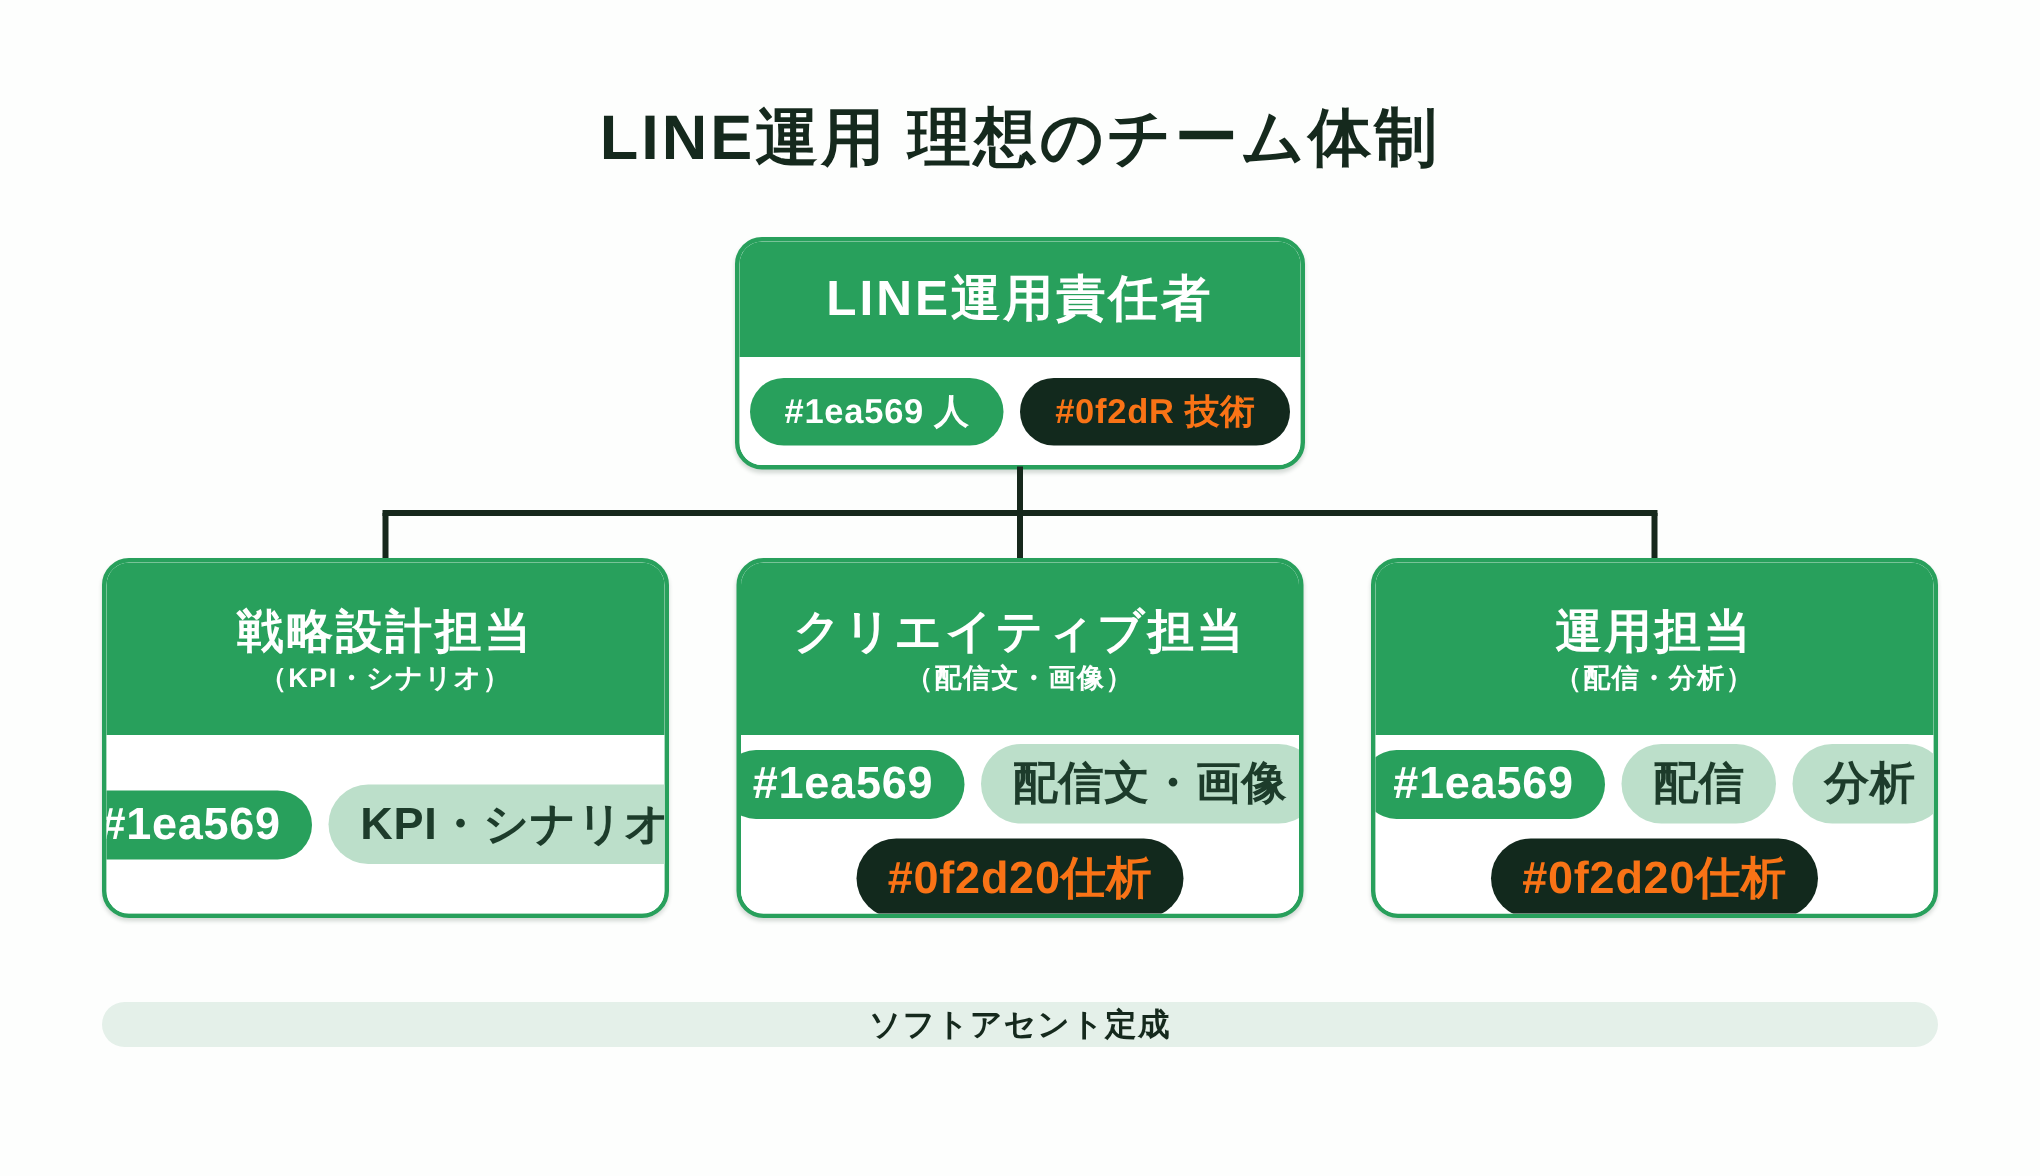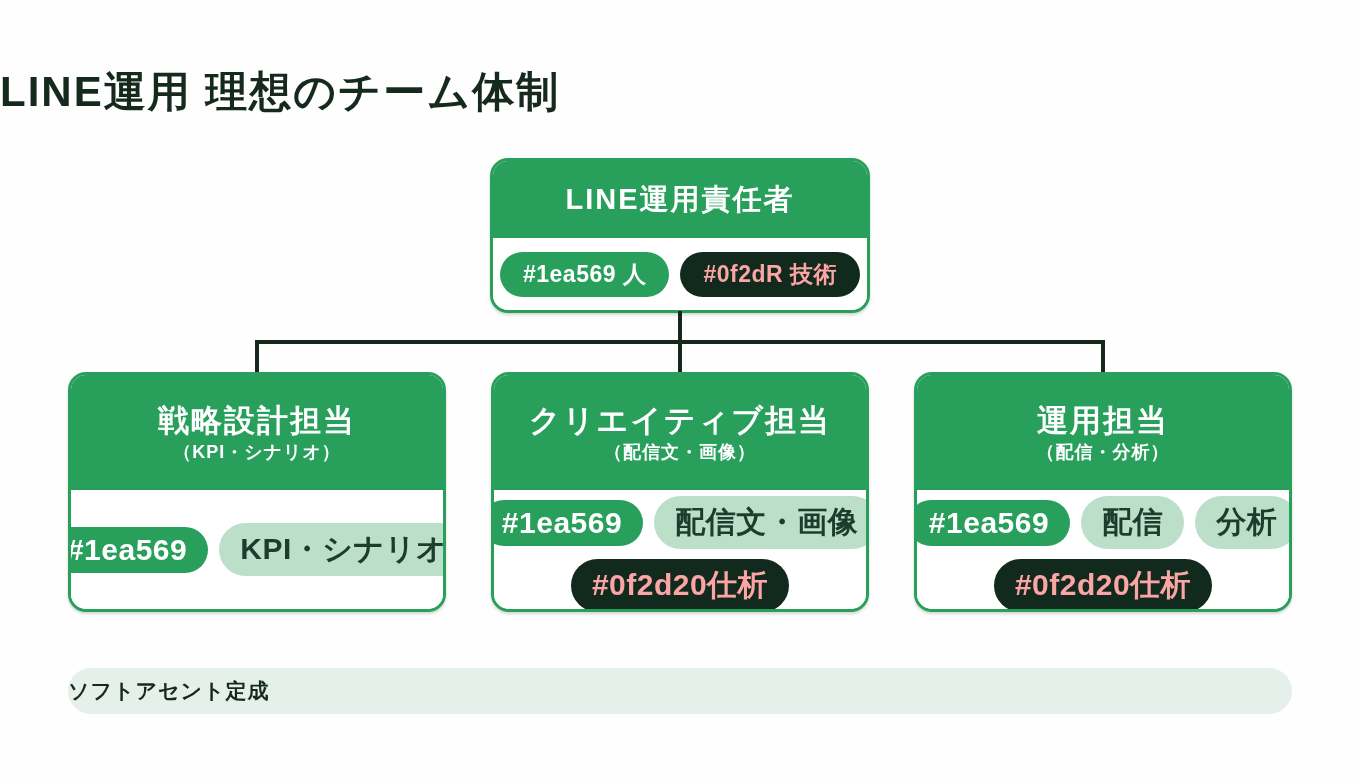--- a/index.html
+++ b/index.html
@@ -13,20 +13,21 @@
     width: 1360px;
     height: 784px;
     background: #fdfefd;
     overflow: hidden;
   }
   .page-title {
     position: absolute;
     top: 64px;
     left: 0;
     width: 100%;
+    text-align: center;
     font-size: 42px;
     font-weight: 800;
     letter-spacing: 2px;
     color: var(--ink, #15291d);
     margin: 0;
   }
   
   .box {
     position: absolute;
     box-sizing: border-box;
@@ -78,27 +79,27 @@
   }
   .badge {
     border-radius: 999px;
     font-weight: 800;
     font-size: 30px;
     padding: 6px 21px;
     white-space: nowrap;
     letter-spacing: 0.5px;
   }
   .badge-green { background: var(--green, #28a05c); color: #ffffff; }
-  .badge-dark  { background: var(--dark, #12291d);  color: #fca5a5; }
+  .badge-dark  { background: var(--dark, #12291d);  color: #f97316; }
   .badge-mint  { background: var(--mint, #bcdfca);  color: var(--mint-ink, #1d3c2b); }
 
   
   .root-box { left: 490px; top: 158px; width: 380px; height: 155px; }
   .root-box .box-header { height: 77px; }
-  .root-box .box-title { font-size: 29px; }
+  .root-box .box-title { font-size: 33px; }
   .root-box .badge { font-size: 23px; padding: 7px 23px; }
 
   
   .teams {
     position: absolute;
     left: 68px;
     top: 372px;
     width: 1224px;
     height: 240px;
     display: flex;
@@ -122,26 +123,27 @@
   .conn-drop-left  { left: 255px;  top: 342px; width: 4px;   height: 31px; }
   .conn-drop-mid   { left: 678px;  top: 342px; width: 4px;   height: 31px; }
   .conn-drop-right { left: 1101px; top: 342px; width: 4px;   height: 31px; }
 
   
   .footer-bar {
     position: absolute;
     left: 68px;
     top: 668px;
     width: 1224px;
-    height: 46px;
+    height: 30px;
     box-sizing: border-box;
     background: var(--footer-bg, #e4f0e9);
     border-radius: 26px;
     display: flex;
     align-items: center;
+    justify-content: center;
   }
   .footer-bar span {
     font-size: 21px;
     font-weight: 800;
     letter-spacing: 1px;
     color: var(--ink, #15291d);
   }
 </style>
 </head>
 <body>

